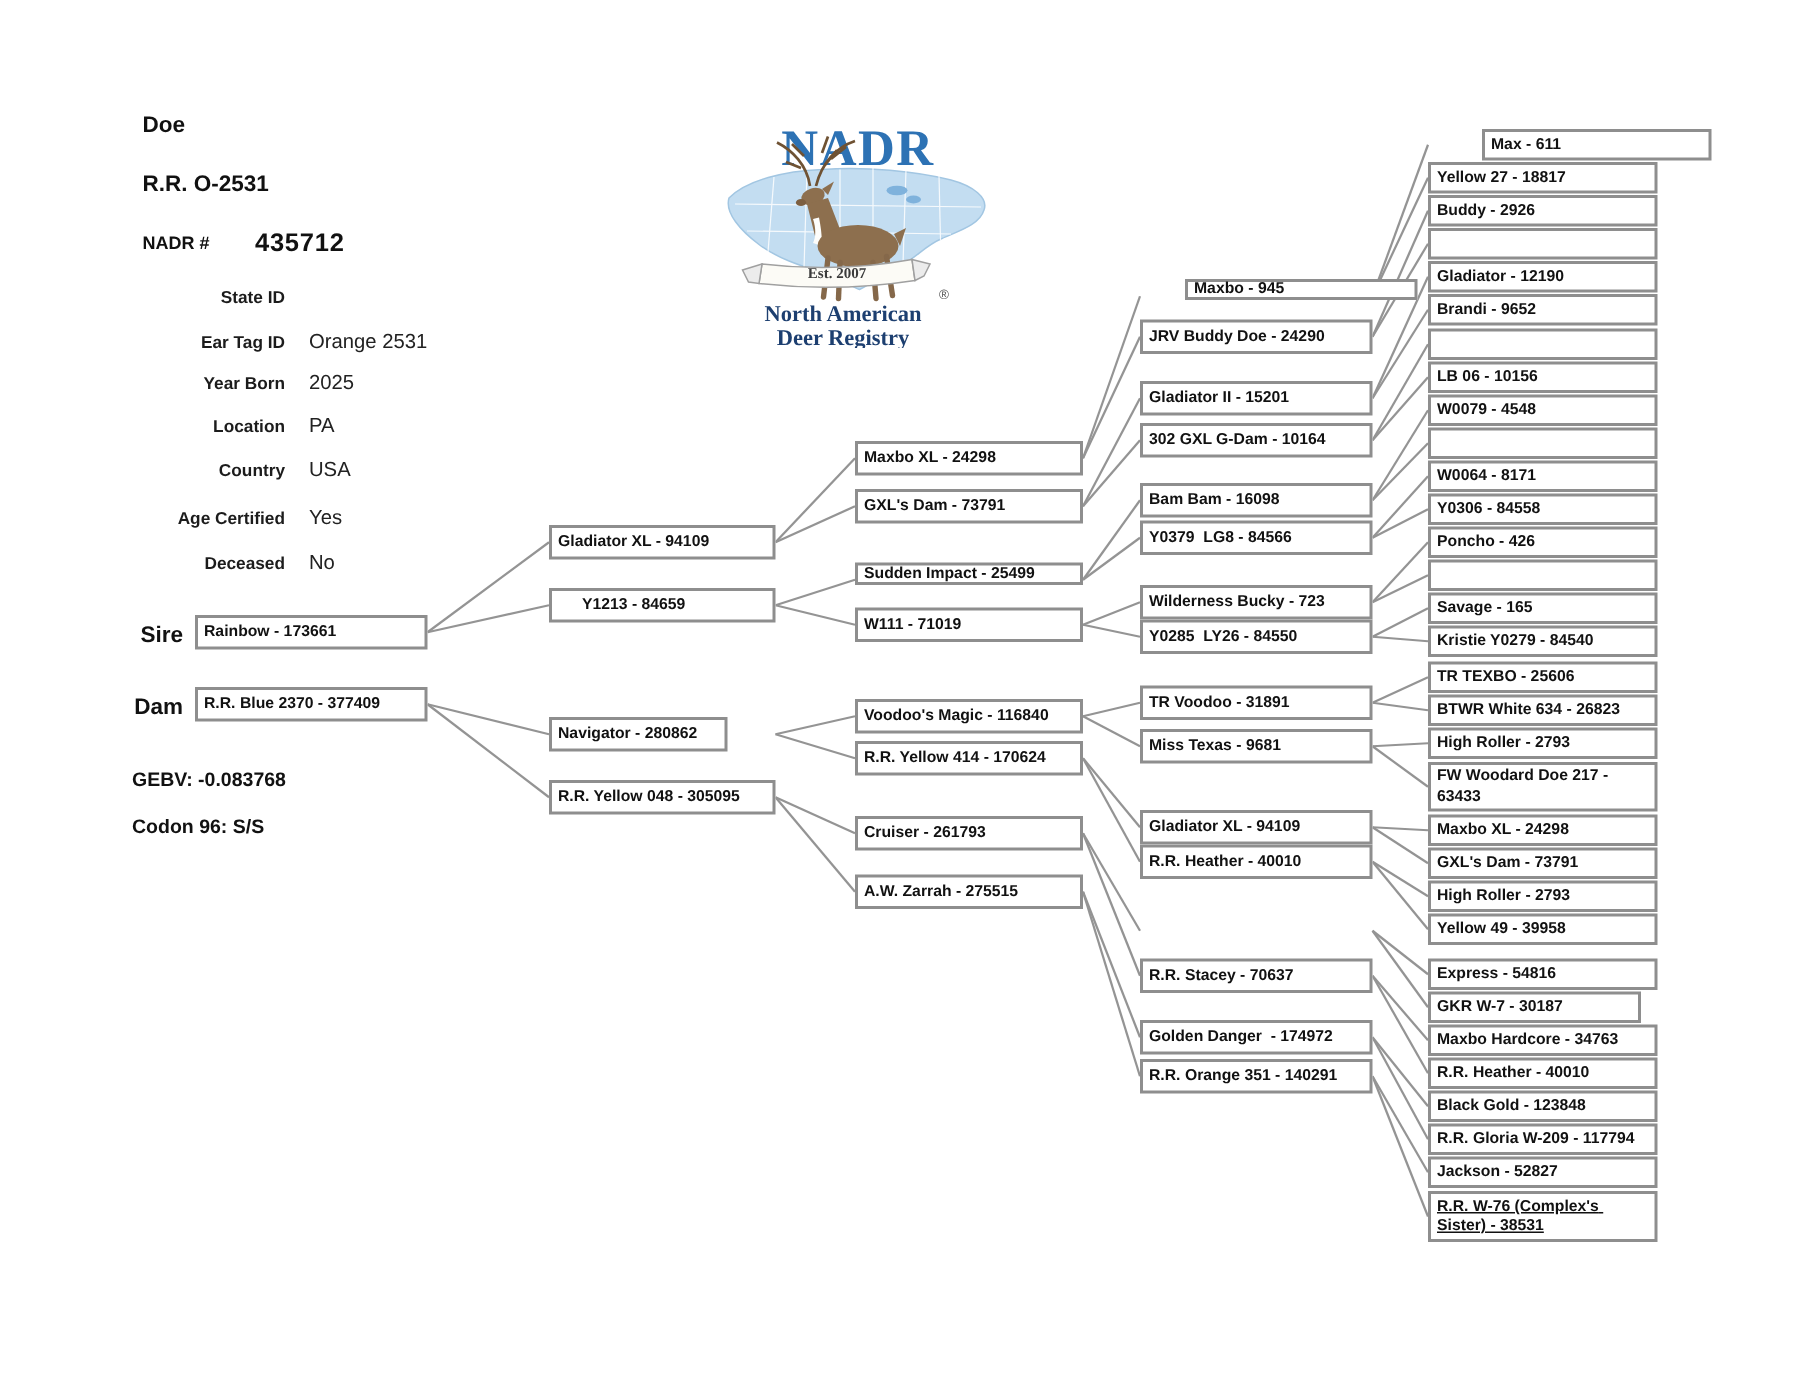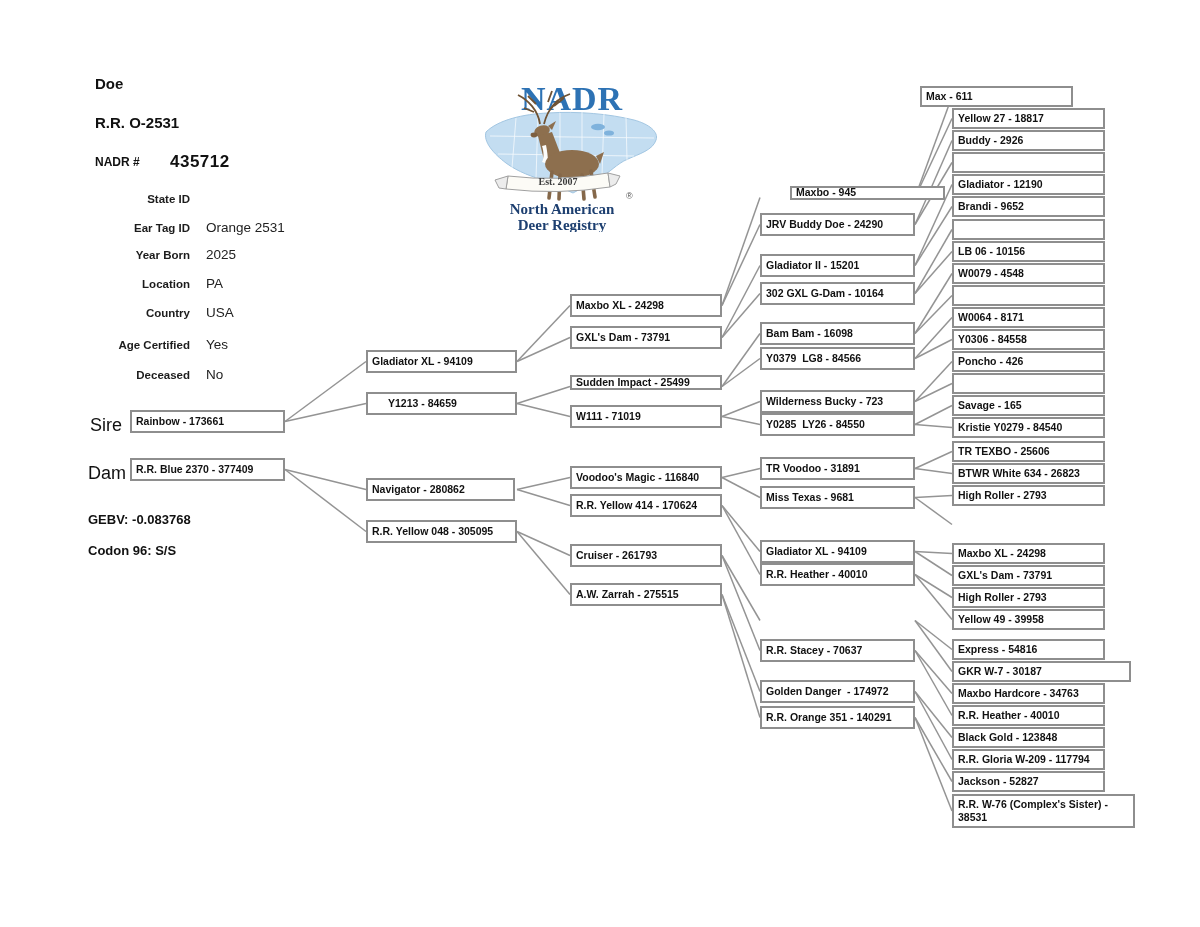--- a/index.html
+++ b/index.html
@@ -6,21 +6,21 @@
   #page{position:relative;width:1200px;height:927px;background:#ffffff;overflow:hidden;
         font-family:"Liberation Sans",sans-serif;color:#111;}
   .abs{position:absolute;}
   .h-species{font-size:15px;font-weight:bold;}
   .h-name{font-size:15px;font-weight:bold;}
   .h-nadr-label{font-size:12px;font-weight:bold;}
   .h-nadr-num{font-size:17px;font-weight:bold;letter-spacing:.5px;}
   .detail-row{display:flex;align-items:baseline;}
   .detail-label{width:100px;text-align:right;font-size:11.5px;font-weight:bold;color:#1c1c1c;}
   .detail-value{margin-left:16px;font-size:13.5px;color:#222;}
-  .side-label{font-size:18px;font-weight:normal;}
+  .side-label{font-size:15px;font-weight:bold;}
   .gene-line{font-size:13px;font-weight:bold;}
   .node{position:absolute;background:#fff;border:2px solid #8e8e8e;display:flex;align-items:center;
         font-size:10.5px;font-weight:bold;color:#111;padding:0 3px 0 4px;box-sizing:border-box;
         line-height:1.25;white-space:pre-wrap;}
   #edges{position:absolute;left:0;top:0;pointer-events:none;}
   #edges line{stroke:#949494;stroke-width:1.5;}
 </style>
 </head>
 <body>
 
@@ -175,21 +175,21 @@
       <line x1="915" y1="691.5" x2="952" y2="759.5"></line>
       <line x1="915" y1="717.5" x2="952" y2="781.5"></line>
       <line x1="915" y1="717.5" x2="952" y2="811"></line>
     </svg>
 
   <div class="node" style="left:130px;top:410px;width:155px;height:23px;">Rainbow - 173661</div>
   <div class="node" style="left:130px;top:458px;width:155px;height:23px;">R.R. Blue 2370 - 377409</div>
 
   <div class="node" style="left:366px;top:350px;width:151px;height:23px;">Gladiator XL - 94109</div>
   <div class="node" style="left:366px;top:392px;width:151px;height:23px;padding-left:20px;">Y1213 - 84659</div>
-  <div class="node" style="left:366px;top:478px;width:149px;height:23px;">Navigator - 280862</div>
+  <div class="node" style="left:366px;top:478px;width:119px;height:23px;">Navigator - 280862</div>
   <div class="node" style="left:366px;top:520px;width:151px;height:23px;">R.R. Yellow 048 - 305095</div>
 
   <div class="node" style="left:570px;top:294px;width:152px;height:23px;">Maxbo XL - 24298</div>
   <div class="node" style="left:570px;top:326px;width:152px;height:23px;">GXL's Dam - 73791</div>
   <div class="node" style="left:570px;top:375px;width:152px;height:15px;">Sudden Impact - 25499</div>
   <div class="node" style="left:570px;top:405px;width:152px;height:23px;">W111 - 71019</div>
   <div class="node" style="left:570px;top:466px;width:152px;height:23px;">Voodoo's Magic - 116840</div>
   <div class="node" style="left:570px;top:494px;width:152px;height:23px;">R.R. Yellow 414 - 170624</div>
   <div class="node" style="left:570px;top:544px;width:152px;height:23px;">Cruiser - 261793</div>
   <div class="node" style="left:570px;top:583px;width:152px;height:23px;">A.W. Zarrah - 275515</div>
@@ -203,45 +203,46 @@
   <div class="node" style="left:760px;top:390px;width:155px;height:23px;">Wilderness Bucky - 723</div>
   <div class="node" style="left:760px;top:413px;width:155px;height:23px;">Y0285  LY26 - 84550</div>
   <div class="node" style="left:760px;top:457px;width:155px;height:23px;">TR Voodoo - 31891</div>
   <div class="node" style="left:760px;top:486px;width:155px;height:23px;">Miss Texas - 9681</div>
   <div class="node" style="left:760px;top:540px;width:155px;height:23px;">Gladiator XL - 94109</div>
   <div class="node" style="left:760px;top:563px;width:155px;height:23px;">R.R. Heather - 40010</div>
   <div class="node" style="left:760px;top:639px;width:155px;height:23px;">R.R. Stacey - 70637</div>
   <div class="node" style="left:760px;top:680px;width:155px;height:23px;">Golden Danger  - 174972</div>
   <div class="node" style="left:760px;top:706px;width:155px;height:23px;">R.R. Orange 351 - 140291</div>
 
-  <div class="node" style="left:920px;top:86px;width:153px;height:21px;">Max - 611</div>
+  <div class="node" style="left:988px;top:86px;width:153px;height:21px;">Max - 611</div>
   <div class="node" style="left:952px;top:108px;width:153px;height:21px;">Yellow 27 - 18817</div>
   <div class="node" style="left:952px;top:130px;width:153px;height:21px;">Buddy - 2926</div>
   <div class="node" style="left:952px;top:152px;width:153px;height:21px;"></div>
   <div class="node" style="left:952px;top:174px;width:153px;height:21px;">Gladiator - 12190</div>
   <div class="node" style="left:952px;top:196px;width:153px;height:21px;">Brandi - 9652</div>
   <div class="node" style="left:952px;top:219px;width:153px;height:21px;"></div>
   <div class="node" style="left:952px;top:241px;width:153px;height:21px;">LB 06 - 10156</div>
   <div class="node" style="left:952px;top:263px;width:153px;height:21px;">W0079 - 4548</div>
   <div class="node" style="left:952px;top:285px;width:153px;height:21px;"></div>
   <div class="node" style="left:952px;top:307px;width:153px;height:21px;">W0064 - 8171</div>
   <div class="node" style="left:952px;top:329px;width:153px;height:21px;">Y0306 - 84558</div>
   <div class="node" style="left:952px;top:351px;width:153px;height:21px;">Poncho - 426</div>
   <div class="node" style="left:952px;top:373px;width:153px;height:21px;"></div>
   <div class="node" style="left:952px;top:395px;width:153px;height:21px;">Savage - 165</div>
   <div class="node" style="left:952px;top:417px;width:153px;height:21px;">Kristie Y0279 - 84540</div>
   <div class="node" style="left:952px;top:441px;width:153px;height:21px;">TR TEXBO - 25606</div>
   <div class="node" style="left:952px;top:463px;width:153px;height:21px;">BTWR White 634 - 26823</div>
   <div class="node" style="left:952px;top:485px;width:153px;height:21px;">High Roller - 2793</div>
+  <div class="node" style="left:952px;top:508px;width:153px;height:33px;">FW Woodard Doe 217 - 63433</div>
   <div class="node" style="left:952px;top:543px;width:153px;height:21px;">Maxbo XL - 24298</div>
   <div class="node" style="left:952px;top:565px;width:153px;height:21px;">GXL's Dam - 73791</div>
   <div class="node" style="left:952px;top:587px;width:153px;height:21px;">High Roller - 2793</div>
   <div class="node" style="left:952px;top:609px;width:153px;height:21px;">Yellow 49 - 39958</div>
   <div class="node" style="left:952px;top:639px;width:153px;height:21px;">Express - 54816</div>
-  <div class="node" style="left:952px;top:661px;width:179px;height:21px;">GKR W-7 - 30187</div>
+  <div class="node" style="left:952px;top:661px;width:142px;height:21px;">GKR W-7 - 30187</div>
   <div class="node" style="left:952px;top:683px;width:153px;height:21px;">Maxbo Hardcore - 34763</div>
   <div class="node" style="left:952px;top:705px;width:153px;height:21px;">R.R. Heather - 40010</div>
   <div class="node" style="left:952px;top:727px;width:153px;height:21px;">Black Gold - 123848</div>
   <div class="node" style="left:952px;top:749px;width:153px;height:21px;">R.R. Gloria W-209 - 117794</div>
   <div class="node" style="left:952px;top:771px;width:153px;height:21px;">Jackson - 52827</div>
-  <div class="node" style="left:952px;top:794px;width:183px;height:34px;">R.R. W-76 (Complex's Sister) - 38531</div>
+  <div class="node" style="left:952px;top:794px;width:153px;height:34px;text-decoration:underline;">R.R. W-76 (Complex's Sister) - 38531</div>
 
 </div>
 
 </body></html>

